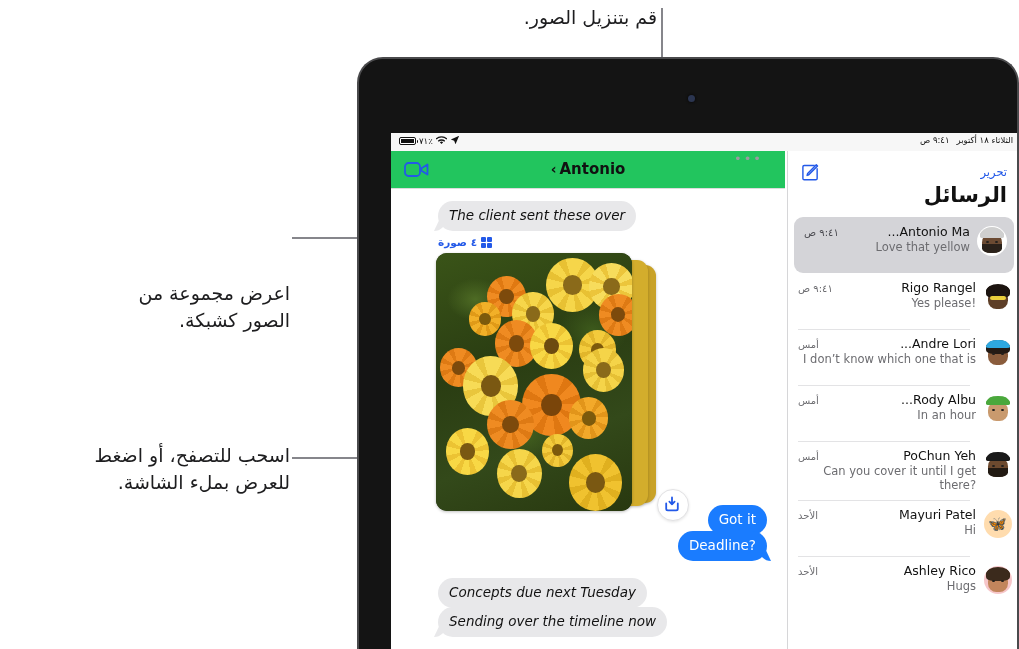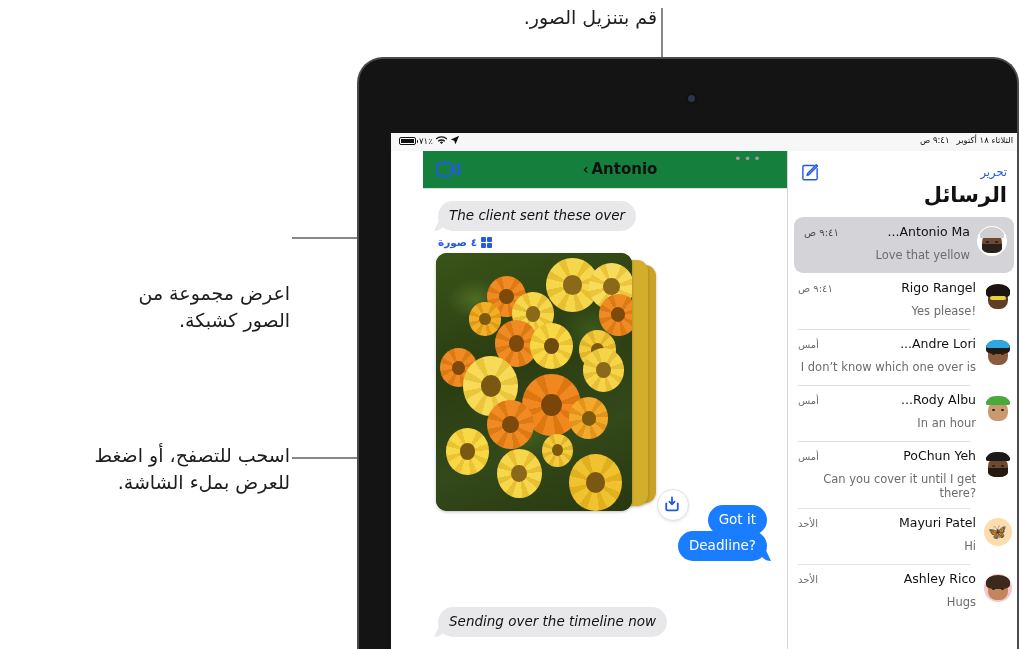--- a/index.html
+++ b/index.html
@@ -92,23 +92,22 @@
     display:flex;gap:7px;align-items:center;
   }
 
   
   .convo{
     position:absolute;left:0;top:18px;
     width:394px;height:500px;background:#ffffff;
   }
   .convo-header{
     position:absolute;left:0;top:0;width:100%;height:37px;
-    background:#15803d;
+    background:#22c55e;
     border-bottom:1px solid #dcdcdc;
-    margin-left:32px;
   }
   .videocam{
     position:absolute;left:13px;top:10px;
     width:26px;height:17px;
   }
   .convo-title{
     position:absolute;left:0;right:0;top:9px;
     text-align:center;
     font-size:15px;font-weight:bold;color:#111;
   }
@@ -229,21 +228,21 @@
   .avatar{
     width:28px;height:28px;border-radius:50%;
     flex:0 0 28px;margin-left:8px;margin-top:3px;
     position:relative;overflow:hidden;
     background:#e9e9ec;
   }
   .rowbody{flex:1;min-width:0;}
   .rowtop{display:flex;justify-content:space-between;align-items:baseline;gap:4px;}
   .rowname{font-size:12.5px;font-weight:normal;color:#111;white-space:nowrap;overflow:hidden;text-overflow:ellipsis;}
   .rowtime{font-size:10px;color:#6c6c70;white-space:nowrap;flex:0 0 auto;}
-  .rowprev{font-size:11.5px;color:#6c6c70;line-height:14px;margin-top:9px;direction:ltr;text-align:right;}
+  .rowprev{font-size:11.5px;color:#6c6c70;line-height:14px;margin-top:1px;direction:ltr;text-align:right;}
   .row.sel .rowtime{color:#4a4a50;}
 
   
   .face{position:absolute;inset:0;}
   .face .head{position:absolute;left:16%;top:22%;width:68%;height:70%;border-radius:48% 48% 44% 44%;}
   .face .hat{position:absolute;left:8%;top:2%;width:84%;height:40%;border-radius:50% 50% 14% 14%;}
   .face .hair{position:absolute;left:6%;top:4%;width:88%;height:48%;border-radius:50% 50% 30% 30%;}
   .face .eyes{position:absolute;left:28%;top:50%;width:44%;height:8%;}
   .face .eyes b{position:absolute;top:0;width:22%;height:100%;border-radius:50%;background:#24201d;display:block;}
   .face .eyes b:first-child{left:0;}
@@ -358,20 +357,21 @@
         <div class="dlbtn">
           <svg width="28" height="28" viewBox="0 0 28 28" style="display:block">
             <path d="M14 7.5v6.8m0 0 2.6-2.6M14 14.3l-2.6-2.6" fill="none" stroke="#2359e8" stroke-width="1.8" stroke-linecap="round" stroke-linejoin="round"></path>
             <path d="M8.2 13.4v5.3a1.6 1.6 0 0 0 1.6 1.6h8.4a1.6 1.6 0 0 0 1.6-1.6v-5.3" fill="none" stroke="#2359e8" stroke-width="1.8" stroke-linecap="round"></path>
           </svg>
         </div>
 
         <div class="bubble me" style="right:18px;top:354px;">Got it</div>
         <div class="bubble me tail-r" style="right:18px;top:380px;">Deadline?</div>
 
+        <div class="bubble them" style="left:47px;top:427px;">Concepts due next Tuesday</div>
         <div class="bubble them tail-l" style="left:47px;top:456px;">Sending over the timeline now</div>
       </div>
 
       <div class="listpane">
         <span class="compose">
           <svg width="19" height="19" viewBox="0 0 20 20">
             <path d="M14.5 2.6H3.4A1.4 1.4 0 0 0 2 4v12.2a1.4 1.4 0 0 0 1.4 1.4h12.2a1.4 1.4 0 0 0 1.4-1.4V5.4" fill="none" stroke="#2359e8" stroke-width="1.5"></path>
             <path d="M8.2 12.4 17.4 3.2l-1.3-1.3L7 11.1l-.6 2z" fill="none" stroke="#2359e8" stroke-width="1.5" stroke-linejoin="round"></path>
           </svg>
         </span>
@@ -428,21 +428,21 @@
                     <b></b>
                     <b></b>
                   </span>
               </span>
             </div>
             <div class="rowbody">
               <div class="rowtop">
                 <span class="rowname">Andre Lori...</span>
                 <span class="rowtime">أمس</span>
               </div>
-              <div class="rowprev">I don’t know which one over is</div>
+              <div class="rowprev">I don’t know which one that is</div>
             </div>
           </div>
 
           <div class="row sep">
             <div class="avatar" style="background:#fff;">
               <span class="face">
                 <span class="head" style="background:#c99a6e;"></span>
                 <span class="hat" style="background:#4aa83c;height:32%;"></span>
                 <span class="eyes">
                     <b></b>

